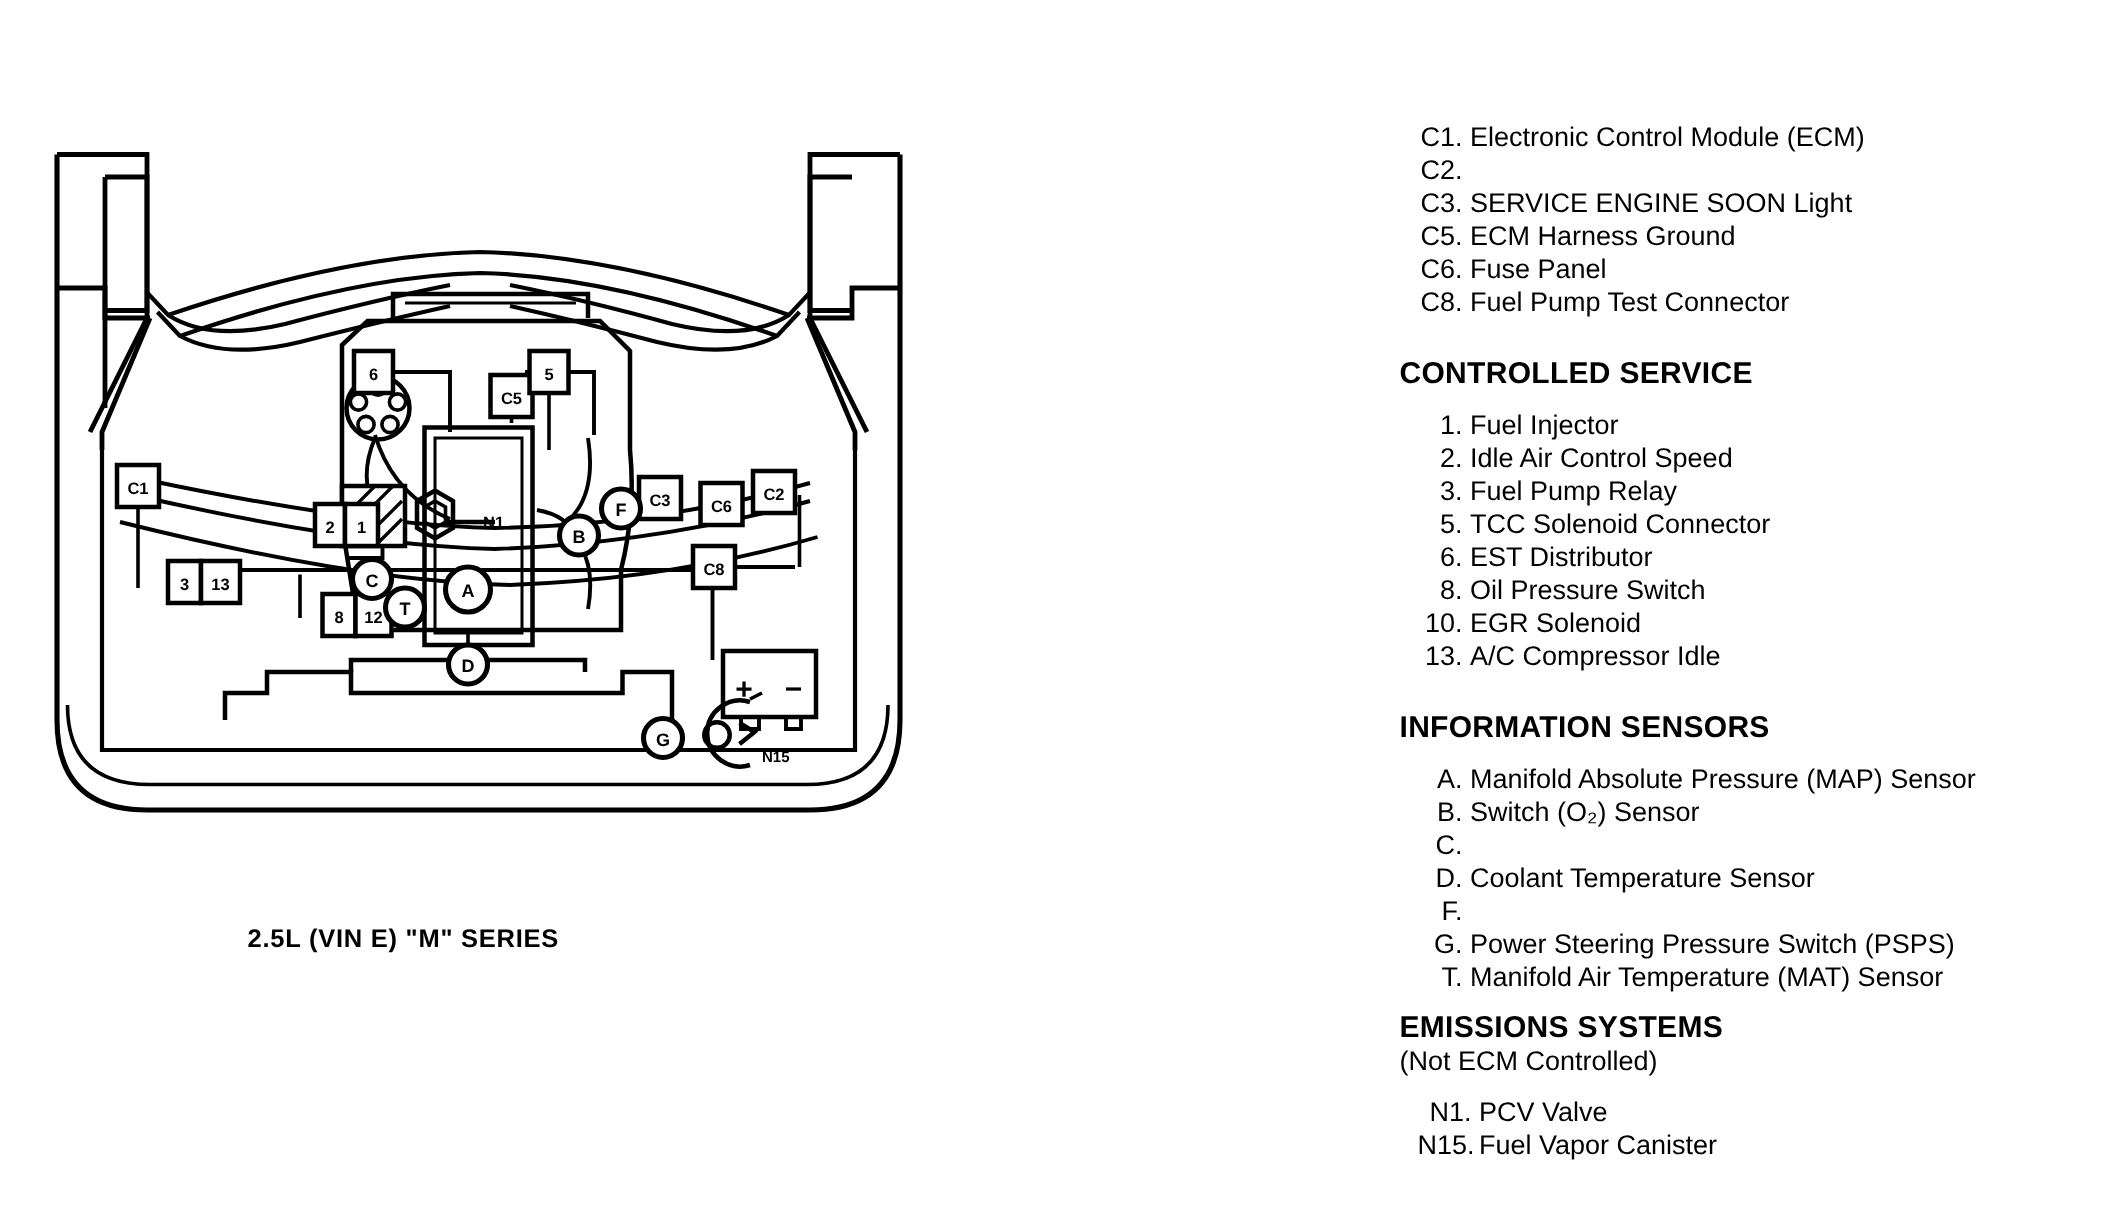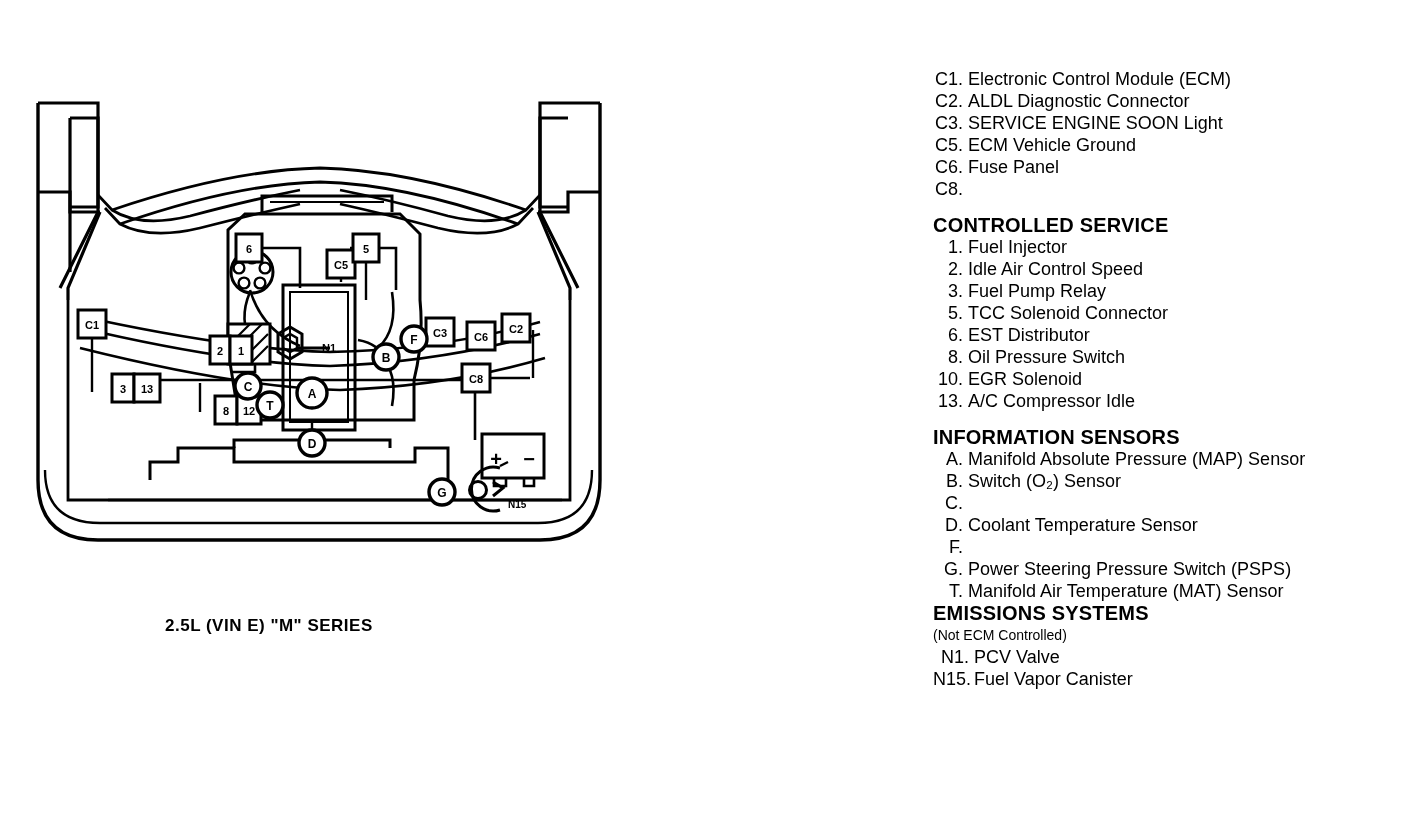--- a/index.html
+++ b/index.html
@@ -49,41 +49,41 @@
   .legend-section { margin: 0 0 0 0; }
   .legend-heading {
     font-size: 20px;
     font-weight: bold;
     letter-spacing: 0.2px;
     line-height: 22px;
     white-space: nowrap;
   }
   .legend-list {
     list-style: none;
-    margin: 0;
+    margin: 12px;
     padding: 0;
   }
   .legend-list li {
     font-size: 18px;
     line-height: 22px;
     white-space: nowrap;
     display: flex;
   }
   .legend-key {
     display: inline-block;
     text-align: right;
     flex: 0 0 auto;
   }
   .legend-text { margin-left: 5px; text-align: right; }
   .key-w-wide  { width: 30px; }
   .key-w-num   { width: 30px; }
   .key-w-n     { width: 36px; }
   .gap-sm { height: 14px; }
   .subhead {
-    font-size: 14px;
+    font-size: 18px;
     line-height: 22px;
     white-space: nowrap;
   }
 </style>
 </head>
 <body>
 
 <div id="diagram-panel">
 
   <svg id="diagram-svg" width="640" height="660" viewBox="0 0 640 660">
@@ -300,36 +300,36 @@
 <div id="legend-panel">
 
   <div class="legend-section">
     <ul class="legend-list">
       <li>
         <span class="legend-key key-w-wide">C1.</span>
         <span class="legend-text">Electronic Control Module (ECM)</span>
       </li>
       <li>
         <span class="legend-key key-w-wide">C2.</span>
-        <span class="legend-text">ALDL Diagnostic Connector</span>
       </li>
       <li>
         <span class="legend-key key-w-wide">C3.</span>
         <span class="legend-text">SERVICE ENGINE SOON Light</span>
       </li>
       <li>
         <span class="legend-key key-w-wide">C5.</span>
-        <span class="legend-text">ECM Vehicle Ground</span>
+        <span class="legend-text">ECM Harness Ground</span>
       </li>
       <li>
         <span class="legend-key key-w-wide">C6.</span>
         <span class="legend-text">Fuse Panel</span>
       </li>
       <li>
         <span class="legend-key key-w-wide">C8.</span>
+        <span class="legend-text">Fuel Pump Test Connector</span>
       </li>
     </ul>
   </div>
 
   <div class="gap-sm"></div>
 
   <div class="legend-section">
     <div class="legend-heading">CONTROLLED SERVICE</div>
     <ul class="legend-list">
       <li>

